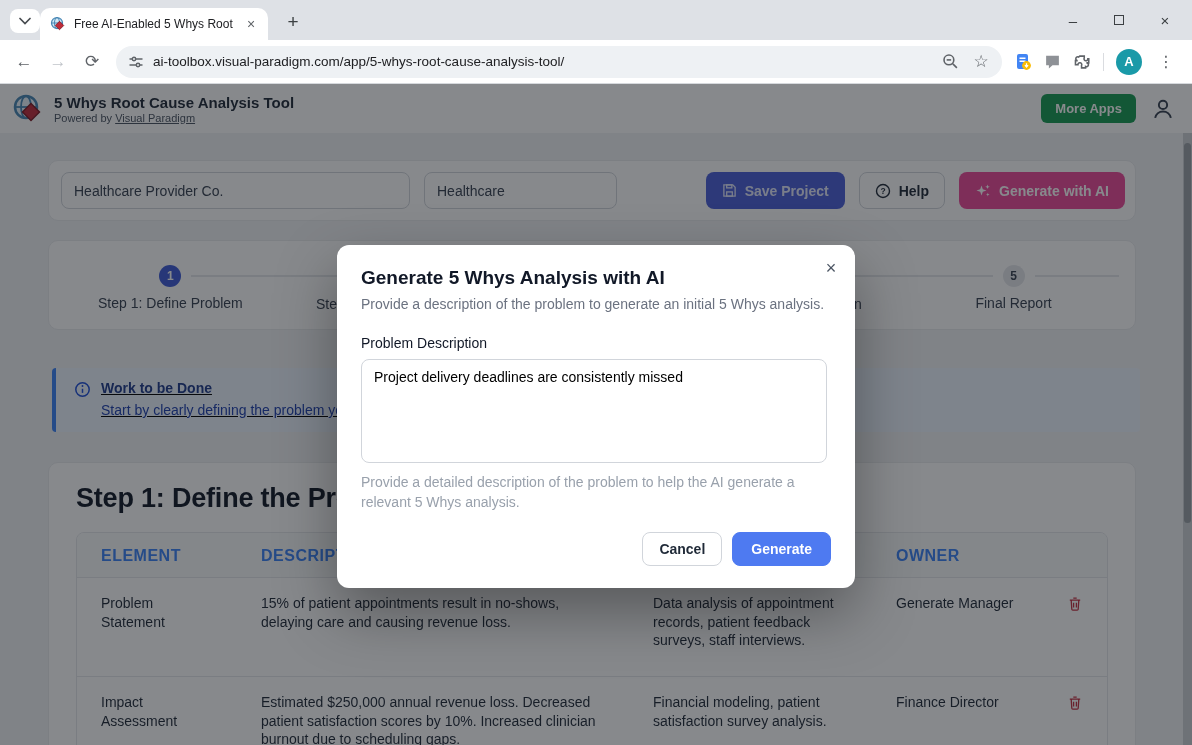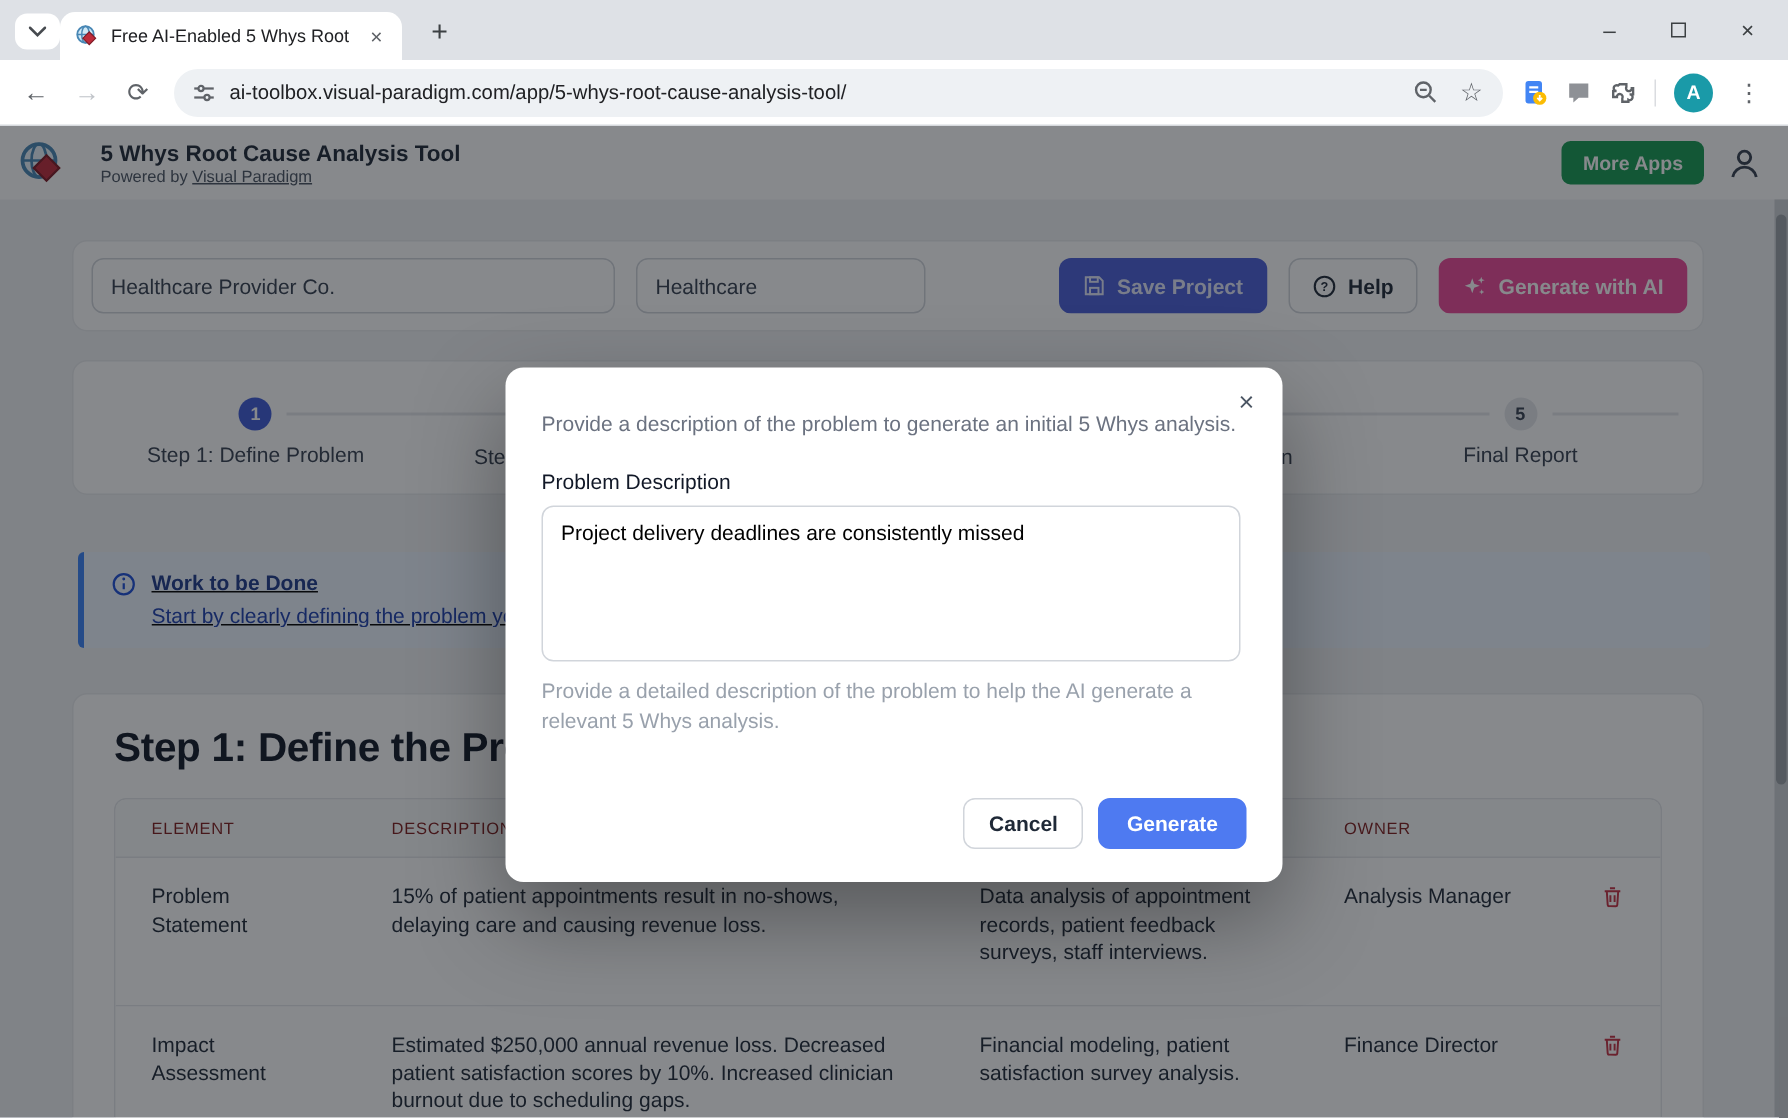--- a/index.html
+++ b/index.html
@@ -28,21 +28,21 @@
   .chrome-actions .act { cursor:pointer; display:flex; align-items:center; justify-content:center; }
   .chrome-sep { width:1px; height:18px; background:#dadce0; }
   .avatar { width:26px; height:26px; border-radius:50%; background:#1a9aa8; color:#fff; font-size:13px; font-weight:700; display:flex; align-items:center; justify-content:center; cursor:pointer; }
   .kebab { font-size:16px; color:#5f6368; cursor:pointer; padding:0 4px; }
 
   
   .viewport { position:absolute; top:84px; left:0; right:0; bottom:0; background:#f1f3f5; overflow:hidden; }
 
   .appheader { position:absolute; top:0; left:0; right:0; height:49px; background:#fff; display:flex; align-items:center; padding:0 18px 0 12px; }
   .vp-logo { flex:none; }
-  .app-titles { margin-left:23px; }
+  .app-titles { margin-left:10px; }
   .app-title { font-size:15px; font-weight:700; color:#1f2937; }
   .app-sub { font-size:11px; color:#4b5563; margin-top:1px; }
   .app-sub a { color:#4b5563; text-decoration:underline; cursor:pointer; }
   .more-apps { margin-left:auto; background:#169a52; color:#fff; font-size:13px; font-weight:600; padding:7px 14px; border-radius:6px; border:none; cursor:pointer; }
   .user-btn { margin-left:16px; color:#374151; cursor:pointer; }
 
   .card { position:absolute; left:48px; width:1088px; background:#fff; border-radius:10px; border:1px solid #e8eaed; }
 
   
   .toolbar-card { top:76px; height:61px; display:flex; align-items:center; padding:0 10px 0 12px; gap:14px; }
@@ -73,21 +73,21 @@
   .alert-icon { color:#1d4ed8; margin-top:1px; flex:none; }
   .alert-title { font-size:14px; font-weight:700; color:#1e3a8a; }
   .alert-text { font-size:14px; color:#1e40af; margin-top:6px; white-space:nowrap; overflow:hidden; }
 
   
   .section-card { top:378px; height:400px; border-radius:10px; padding:20px 27px; }
   .section-heading { font-size:27px; font-weight:800; color:#111827; letter-spacing:-.2px; }
   .vtable { margin-top:18px; border:1px solid #e5e7eb; border-radius:8px 8px 0 0; overflow:hidden; }
   .thead, .trow { display:grid; grid-template-columns:160px 392px 243px 169px 1fr; }
   .thead { background:#f9fafb; border-bottom:1px solid #e5e7eb; }
-  .th { padding:14px 24px 12px; font-size:11px; font-weight:400; letter-spacing:.5px; color:#7f1d1d; }
+  .th { padding:14px 24px 12px; font-size:16px; font-weight:700; letter-spacing:.5px; color:#3b82f6; }
   .trow { border-bottom:1px solid #e5e7eb; min-height:99px; background:#fff; }
   .td { padding:16px 24px; font-size:14px; color:#1f2937; line-height:1.33; }
   .td-trash { padding:16px 0 0 24px; }
   .trash-btn { background:none; border:none; cursor:pointer; color:#c53043; padding:2px; }
 
   .scroll-track { position:absolute; right:0; top:49px; bottom:0; width:9px; background:#ccd0d4; }
   .scroll-thumb { position:absolute; right:1px; top:10px; width:7px; height:380px; border-radius:4px; background:#9aa0a6; cursor:pointer; }
 
   
   .overlay { position:absolute; top:84px; left:0; right:0; bottom:0; background:rgba(16,19,25,.5); z-index:5; }
@@ -277,21 +277,21 @@
         <div class="th">ELEMENT</div>
         <div class="th">DESCRIPTION</div>
         <div class="th"></div>
         <div class="th">OWNER</div>
         <div class="th"></div>
       </div>
       <div class="trow">
         <div class="td">Problem Statement</div>
         <div class="td">15% of patient appointments result in no-shows, delaying care and causing revenue loss.</div>
         <div class="td">Data analysis of appointment records, patient feedback surveys, staff interviews.</div>
-        <div class="td">Analysis Manager</div>
+        <div class="td">Generate Manager</div>
         <div class="td td-trash">
           <button class="trash-btn">
             <svg width="16" height="16" viewBox="0 0 16 16" fill="none" stroke="currentColor" stroke-width="1.3">
                 <path d="M2.8 4.2h10.4M6.3 2.2h3.4M4.2 4.2l.6 9a1 1 0 0 0 1 .9h4.4a1 1 0 0 0 1-.9l.6-9M6.6 6.8v4.6M9.4 6.8v4.6"></path>
               </svg>
           </button>
         </div>
       </div>
       <div class="trow">
         <div class="td">Impact Assessment</div>
@@ -311,20 +311,21 @@
 
   <div class="scroll-track">
     <div class="scroll-thumb"></div>
   </div>
 </div>
 
 <div class="overlay"></div>
 
 <div class="modal">
   <button class="modal-close">×</button>
+  <div class="modal-title">Generate 5 Whys Analysis with AI</div>
   <div class="modal-sub">Provide a description of the problem to generate an initial 5 Whys analysis.</div>
   <div class="modal-label">Problem Description</div>
   <textarea class="modal-textarea" style="">Project delivery deadlines are consistently missed</textarea>
   <div class="modal-helper">Provide a detailed description of the problem to help the AI generate a relevant 5 Whys analysis.</div>
   <div class="modal-footer">
     <button class="btn-cancel">Cancel</button>
     <button class="btn-generate">Generate</button>
   </div>
 </div>
 

